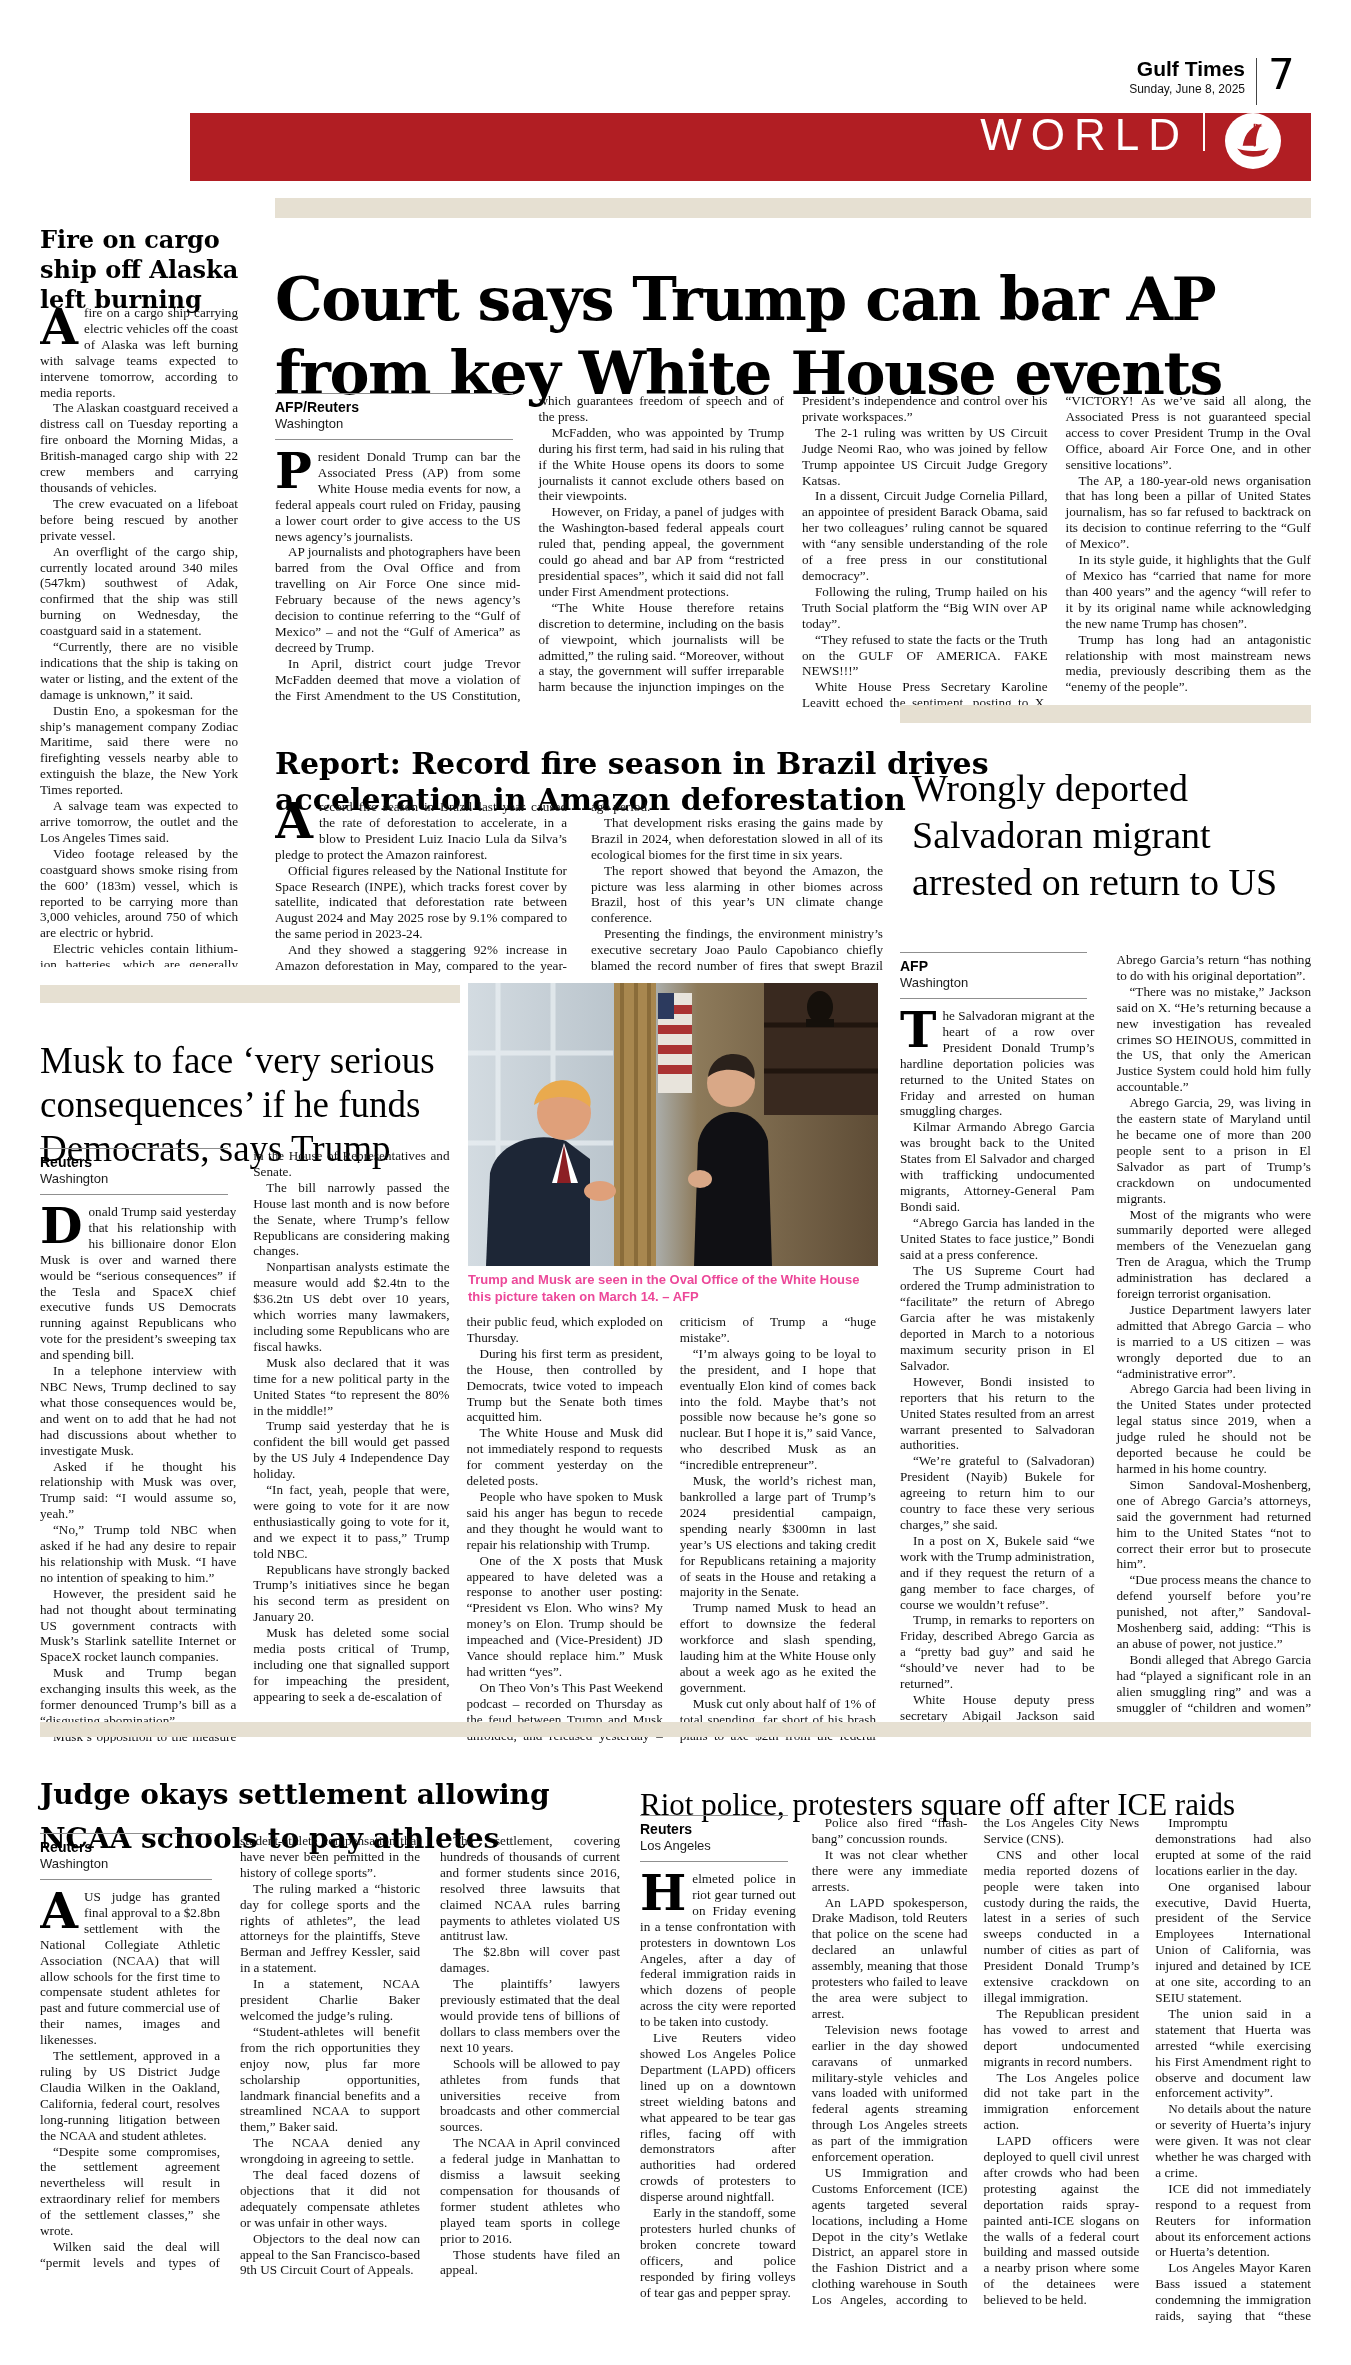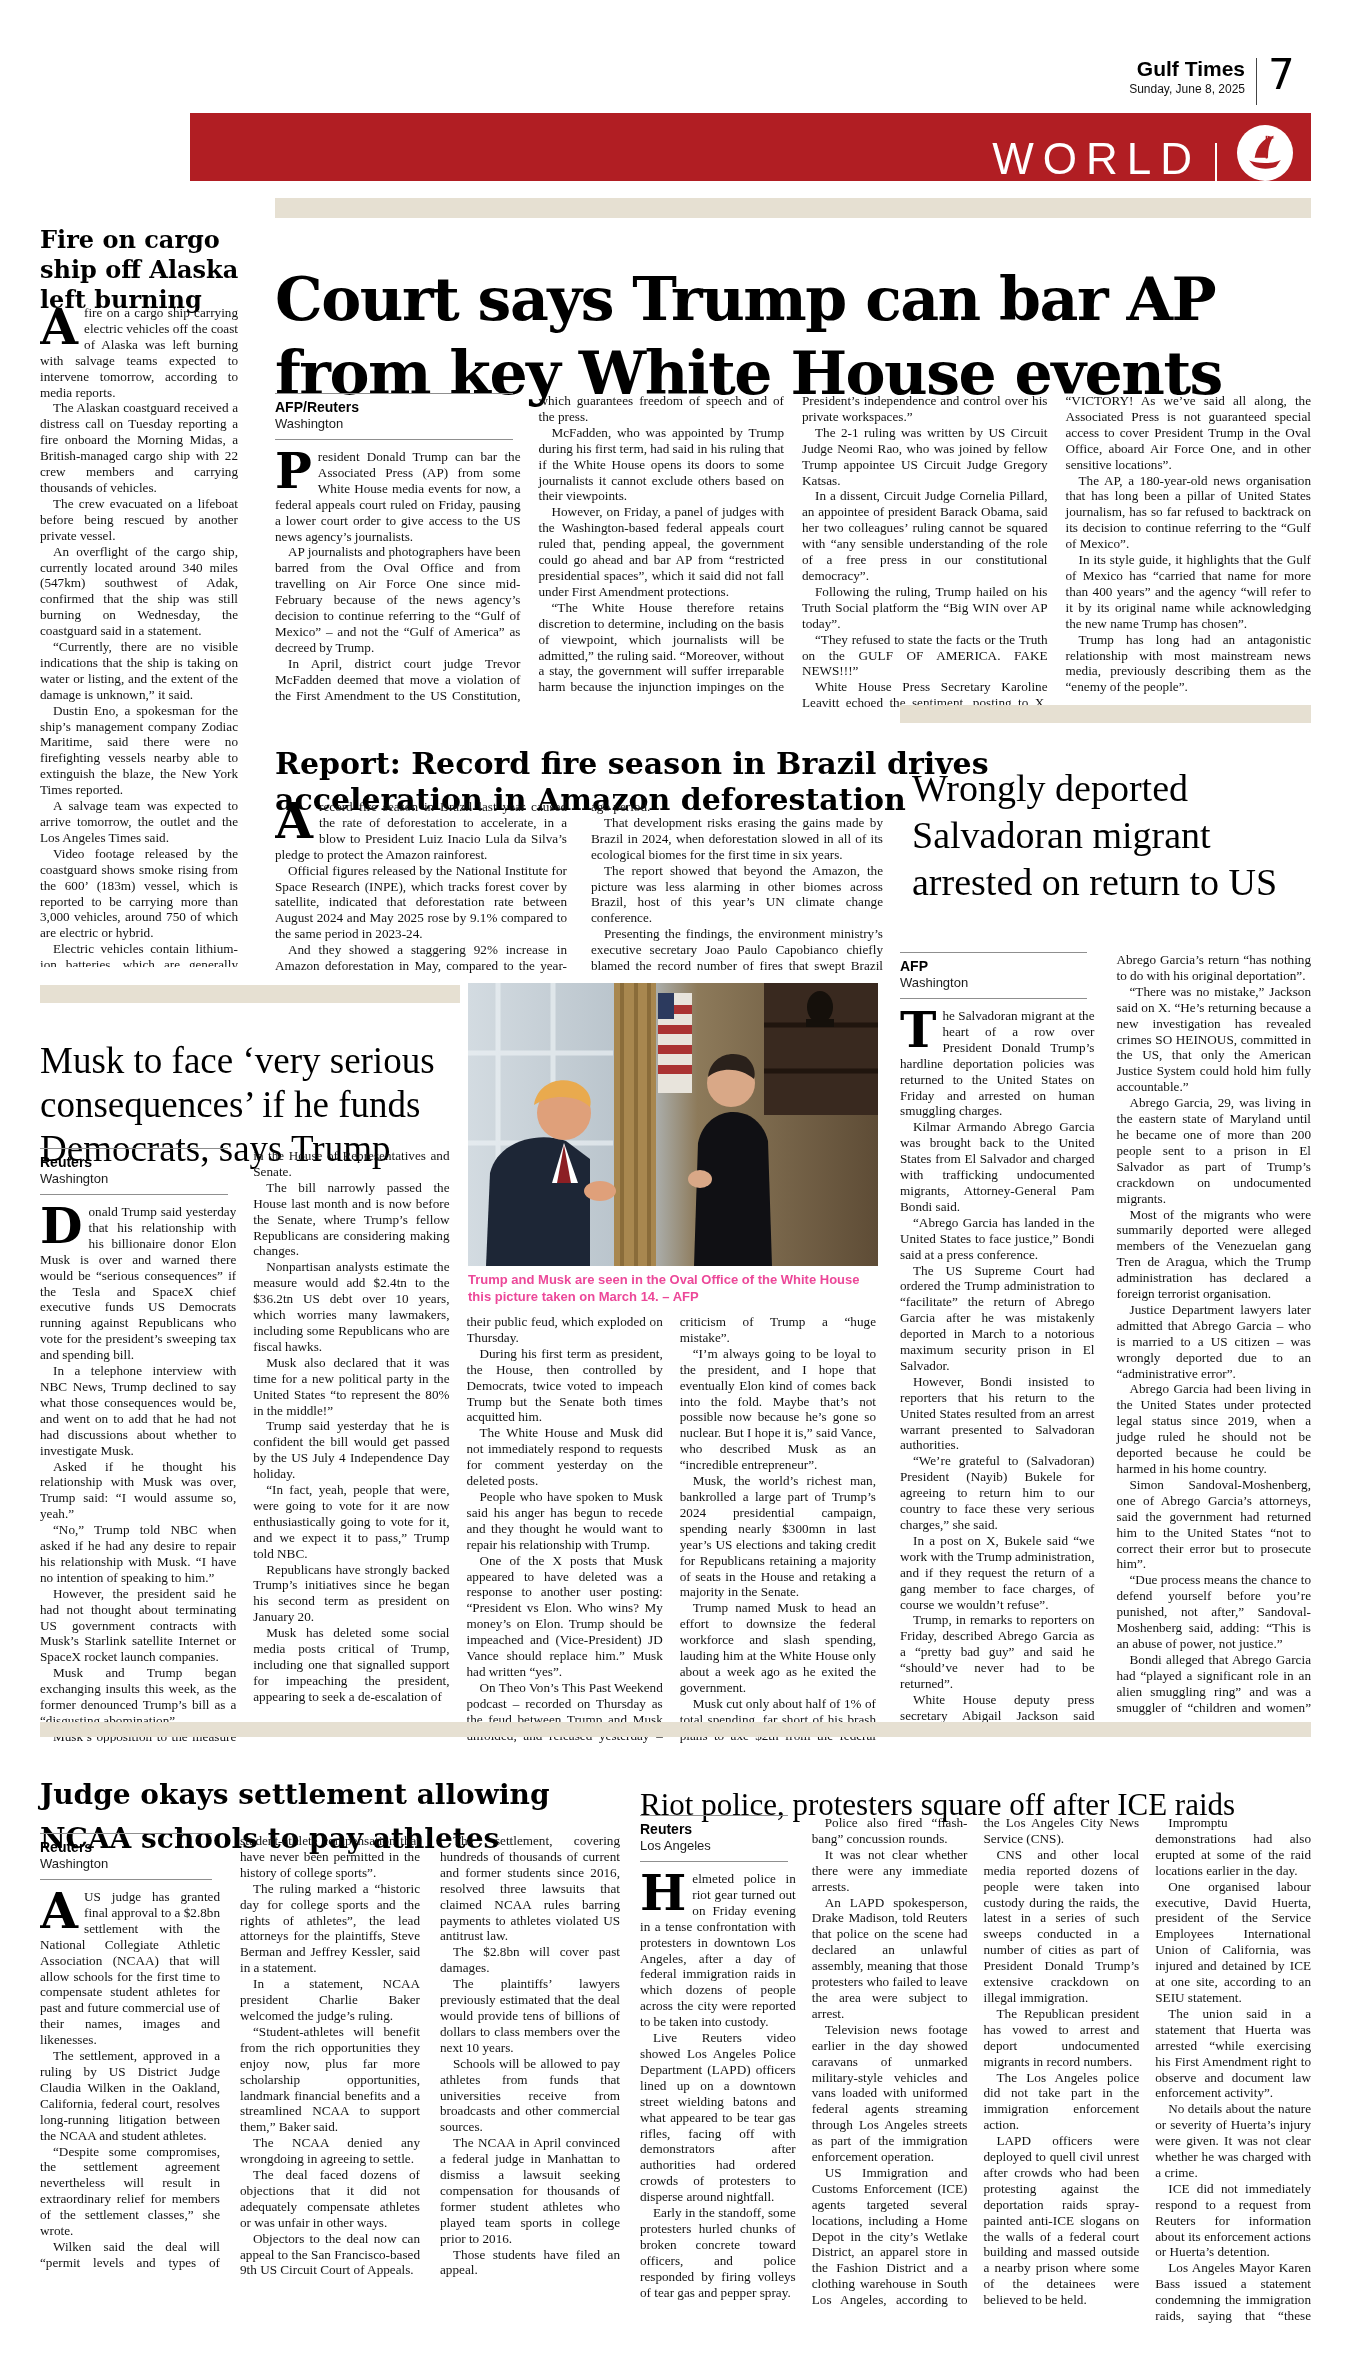--- a/index.html
+++ b/index.html
@@ -6,21 +6,21 @@
   #page{position:relative;width:1351px;height:2365px;background:#ffffff;margin:0 auto;overflow:hidden;
         font-family:"Liberation Serif",serif;color:#111;}
   
   .mast-right{position:absolute;top:57px;right:106px;text-align:right;font-family:"Liberation Sans",sans-serif;}
   .mast-paper{font-weight:700;font-size:21px;line-height:23px;color:#000;}
   .mast-date{font-size:12px;line-height:19px;color:#111;}
   .mast-div{position:absolute;top:58px;left:1256px;width:1px;height:47px;background:#444;}
   .mast-page{position:absolute;top:50px;left:1268px;font-family:"DejaVu Sans",sans-serif;font-size:42px;font-weight:400;color:#000;}
   
   .banner{position:absolute;left:190px;top:113px;width:1121px;height:68px;background:#b11e23;
-          display:flex;align-items:flex-end;justify-content:flex-end;padding-right:18px;box-sizing:border-box;}
+          display:flex;align-items:flex-start;justify-content:flex-end;padding-right:30px;box-sizing:border-box;}
   .banner-word{color:#fff;font-family:"Liberation Sans",sans-serif;font-weight:400;font-size:44px;letter-spacing:9px;line-height:1;}
   .banner-bar{width:2px;height:38px;background:#fff;margin:0 20px 0 14px;}
   .banner-disc{width:56px;height:56px;border-radius:50%;background:#fff;display:flex;align-items:center;justify-content:center;}
   
   .kicker{position:absolute;background:#e6e0d2;}
   
   .slab{font-family:"DejaVu Serif",serif;font-weight:700;color:#000;}
   .lightserif{font-family:"Liberation Serif",serif;font-weight:400;color:#000;}
   .h-main{position:absolute;left:275px;top:222px;width:1036px;font-size:60px;line-height:74px;letter-spacing:-1.5px;}
   .h-fire{position:absolute;left:40px;top:205px;width:212px;font-size:24px;line-height:30px;}

